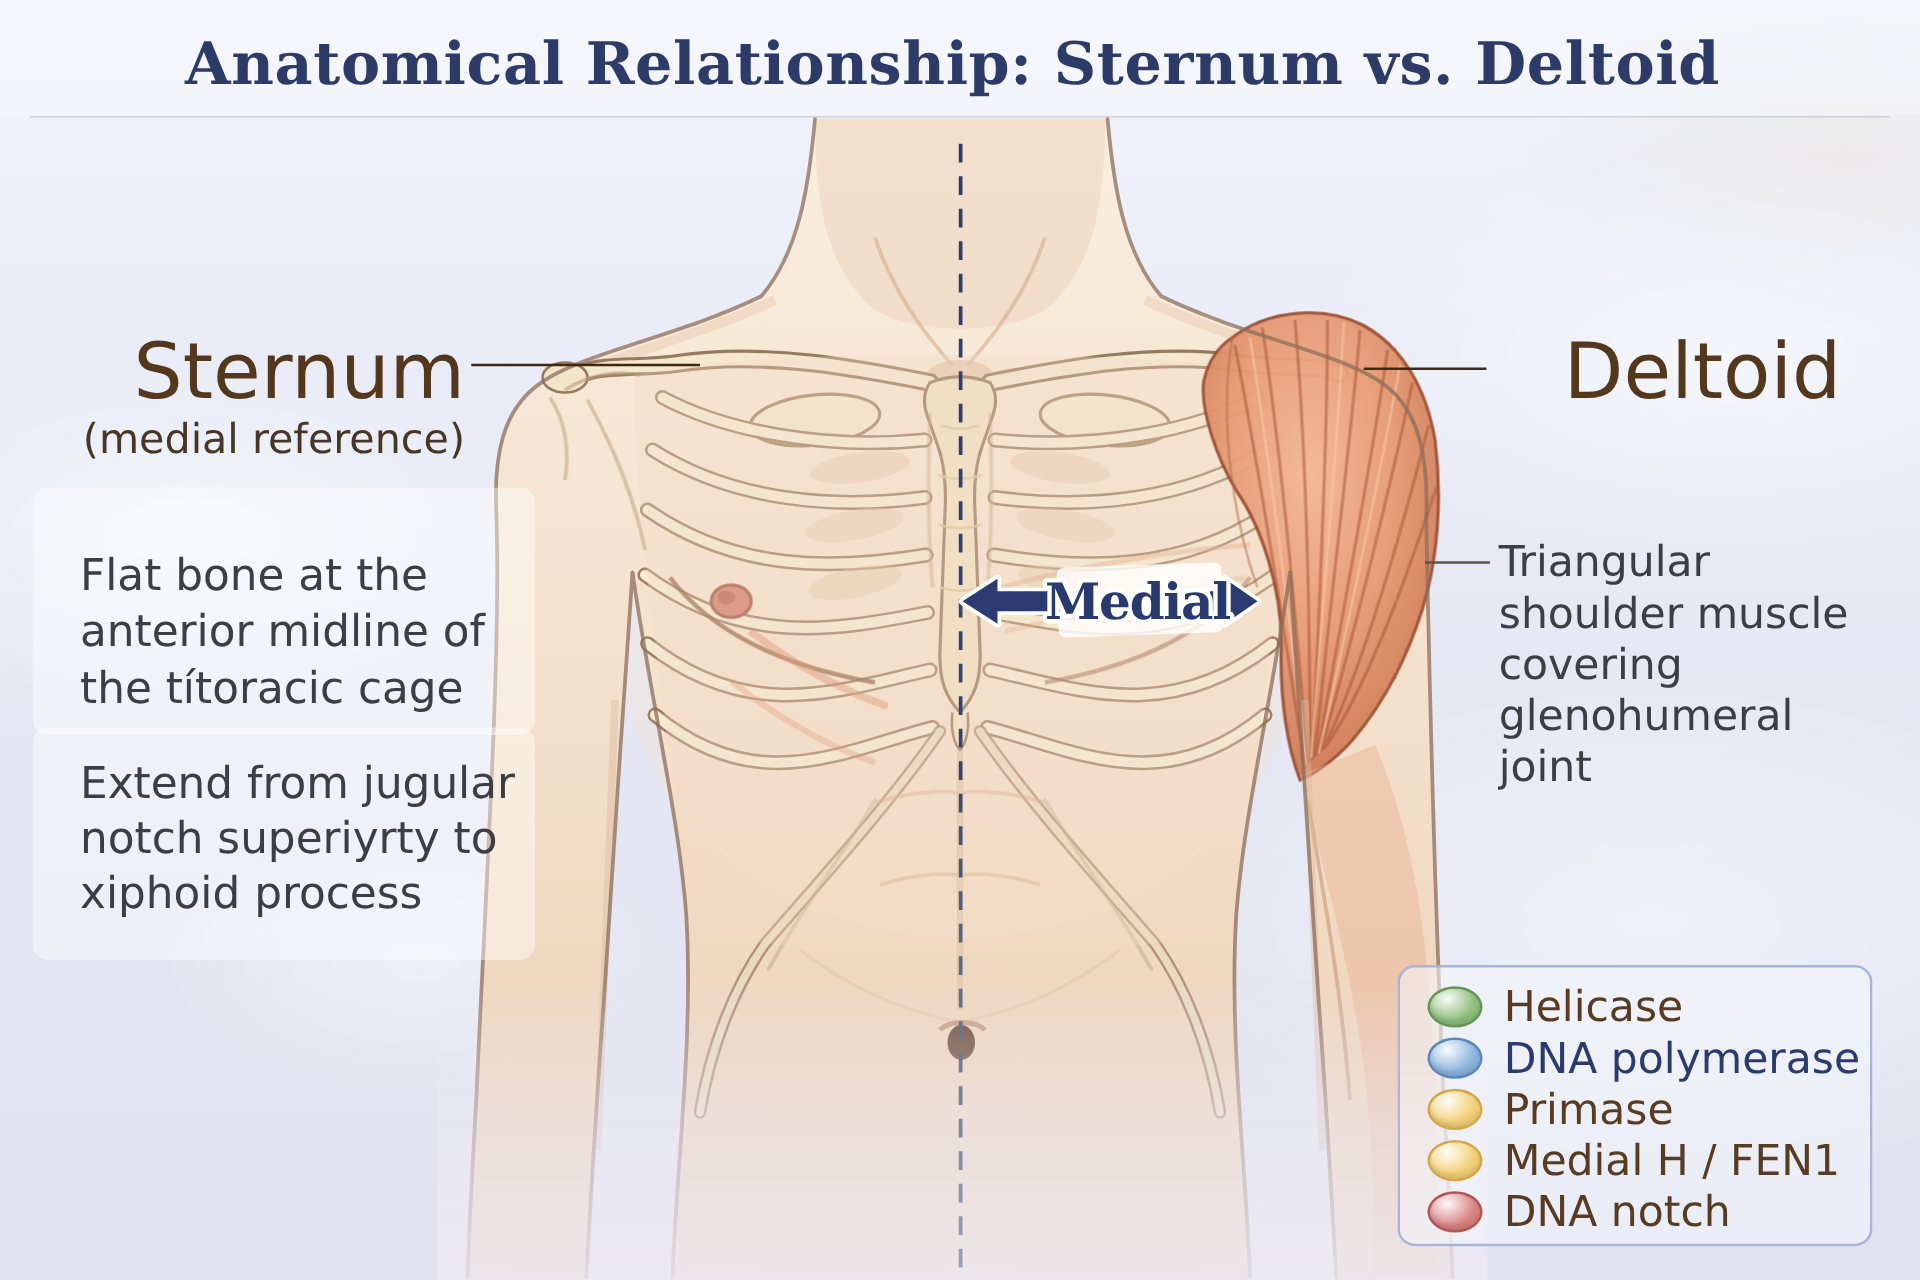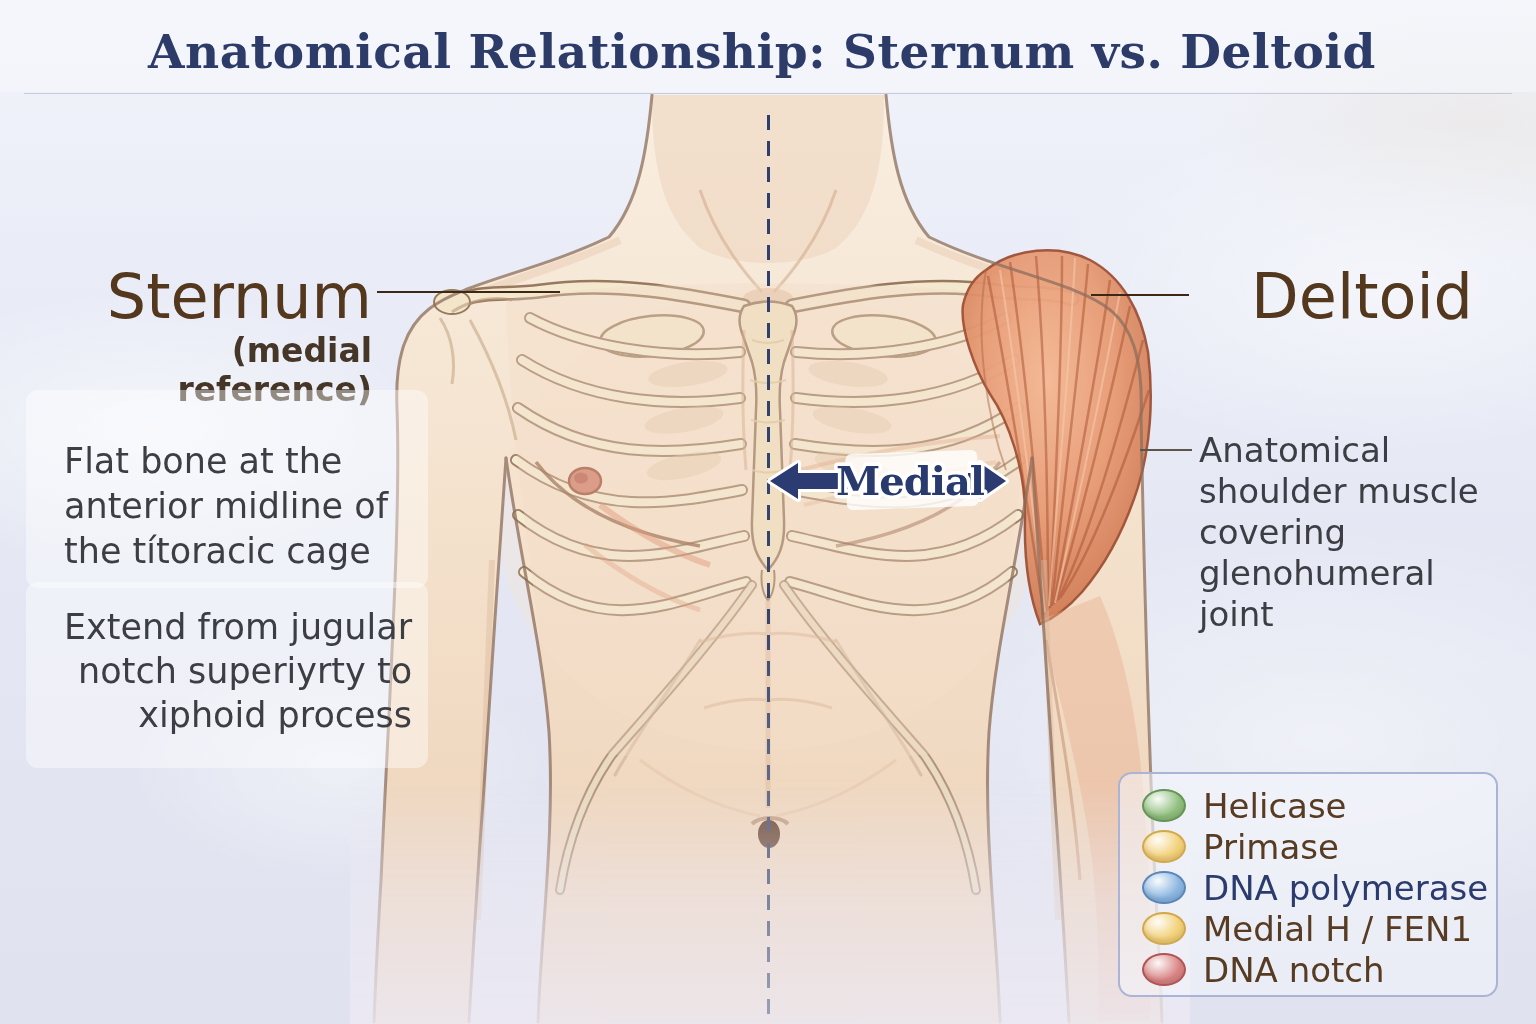--- a/index.html
+++ b/index.html
@@ -22,32 +22,32 @@
     font-size:47px;font-weight:700;color:#2c3b68;letter-spacing:.5px;
   }
   #title-rule{left:24px;top:93px;width:1488px;height:1px;background:#c6cbdb;z-index:3;}
   #illustration{left:0;top:0;z-index:1;}
   .panel{background:rgba(255,255,255,.42);border-radius:12px;z-index:2;}
   #panel-1{left:26px;top:390px;width:402px;height:198px;}
   #panel-2{left:26px;top:582px;width:402px;height:186px;}
   .big-label{
     font-size:62px;color:#54381e;z-index:3;line-height:1.1;
   }
-  .sub-label{font-size:33px;color:#453627;z-index:3;font-weight:bold;}
+  .sub-label{font-size:33px;color:#453627;z-index:3;}
   .desc{
     font-size:35px;color:#3d3d44;line-height:45px;white-space:pre-line;z-index:3;
   }
   #sternum-block{left:40px;top:263px;width:332px;text-align:right;}
   #deltoid-block{left:1197px;top:263px;width:330px;text-align:center;}
   .leader{height:0;border-top:2.5px solid #3f2813;z-index:3;}
   #leader-sternum{left:377px;top:291px;width:183px;}
   #leader-deltoid{left:1091px;top:294px;width:98px;}
   #leader-triangular{left:1140px;top:449px;width:52px;border-top:2px solid #5e554a;}
   #sternum-desc-1{left:64px;top:415px;margin-top:24px;}
-  #sternum-desc-2{left:64px;top:605px;line-height:44px;text-align:right;}
+  #sternum-desc-2{left:64px;top:605px;line-height:44px;}
   #deltoid-desc{left:1199px;top:430px;font-size:34px;line-height:41px;}
   #medial-badge{left:760px;top:444px;z-index:4;}
   #legend-box{
     left:1118px;top:772px;width:380px;height:225px;box-sizing:border-box;
     border:2px solid #a9b4d6;border-radius:14px;background:rgba(244,246,252,.55);
     z-index:3;padding:11px 0 0 22px;display:flex;flex-direction:column;
   }
   .legend-row{display:flex;align-items:center;height:41px;}
   .legend-swatch{
     width:44px;height:33px;border-radius:50%;border:2px solid #888;
@@ -269,46 +269,46 @@
 the títoracic cage</div>
   <div id="sternum-desc-2" class="abs desc">Extend from jugular
 notch superiyrty to
 xiphoid process</div>
 
   <div id="deltoid-block" class="abs">
     <div class="big-label">Deltoid</div>
   </div>
   <div id="leader-deltoid" class="abs leader"></div>
   <div id="leader-triangular" class="abs leader"></div>
-  <div id="deltoid-desc" class="abs desc">Anatomical
+  <div id="deltoid-desc" class="abs desc">Triangular
 shoulder muscle
 covering glenohumeral
 joint</div>
 
   <svg id="medial-badge" class="abs" width="256" height="74" viewBox="0 0 256 74">
     <rect x="86" y="8" width="132" height="56" rx="6" fill="#ffffff" opacity="0.8" transform="rotate(-2 152 36)"></rect>
     <polygon points="10,37 38,19 38,29 88,29 88,45 38,45 38,55" fill="#2c3c72" stroke="#ffffff" stroke-width="6" paint-order="stroke" stroke-linejoin="round"></polygon>
     <polygon points="246,37 220,19 220,29 208,29 208,45 220,45 220,55" fill="#2c3c72" stroke="#ffffff" stroke-width="6" paint-order="stroke" stroke-linejoin="round"></polygon>
     <text x="150" y="51" text-anchor="middle" font-family="DejaVu Serif, Liberation Serif, serif" font-size="40" font-weight="bold" letter-spacing="-1" fill="#293a6e" stroke="#ffffff" stroke-width="7" paint-order="stroke" stroke-linejoin="round">Medial</text>
   </svg>
 
   <div id="legend-box" class="abs">
     <div class="legend-row">
       <span class="legend-swatch" style="background-color: rgb(143, 190, 125); border-color: rgb(99, 149, 85);"></span>
       <span class="legend-label" style="color: rgb(87, 59, 34);">Helicase</span>
     </div>
     <div class="legend-row">
+      <span class="legend-swatch" style="background-color: rgb(138, 181, 224); border-color: rgb(90, 134, 186);"></span>
+      <span class="legend-label" style="color: rgb(43, 59, 110);">DNA polymerase</span>
+    </div>
+    <div class="legend-row">
       <span class="legend-swatch" style="background-color: rgb(242, 208, 119); border-color: rgb(210, 168, 75);"></span>
       <span class="legend-label" style="color: rgb(87, 59, 34);">Primase</span>
     </div>
     <div class="legend-row">
-      <span class="legend-swatch" style="background-color: rgb(138, 181, 224); border-color: rgb(90, 134, 186);"></span>
-      <span class="legend-label" style="color: rgb(43, 59, 110);">DNA polymerase</span>
-    </div>
-    <div class="legend-row">
       <span class="legend-swatch" style="background-color: rgb(242, 208, 119); border-color: rgb(210, 168, 75);"></span>
       <span class="legend-label" style="color: rgb(87, 59, 34);">Medial H / FEN1</span>
     </div>
     <div class="legend-row">
       <span class="legend-swatch" style="background-color: rgb(217, 131, 131); border-color: rgb(178, 84, 84);"></span>
       <span class="legend-label" style="color: rgb(87, 59, 34);">DNA notch</span>
     </div>
   </div>
 
 </div>

